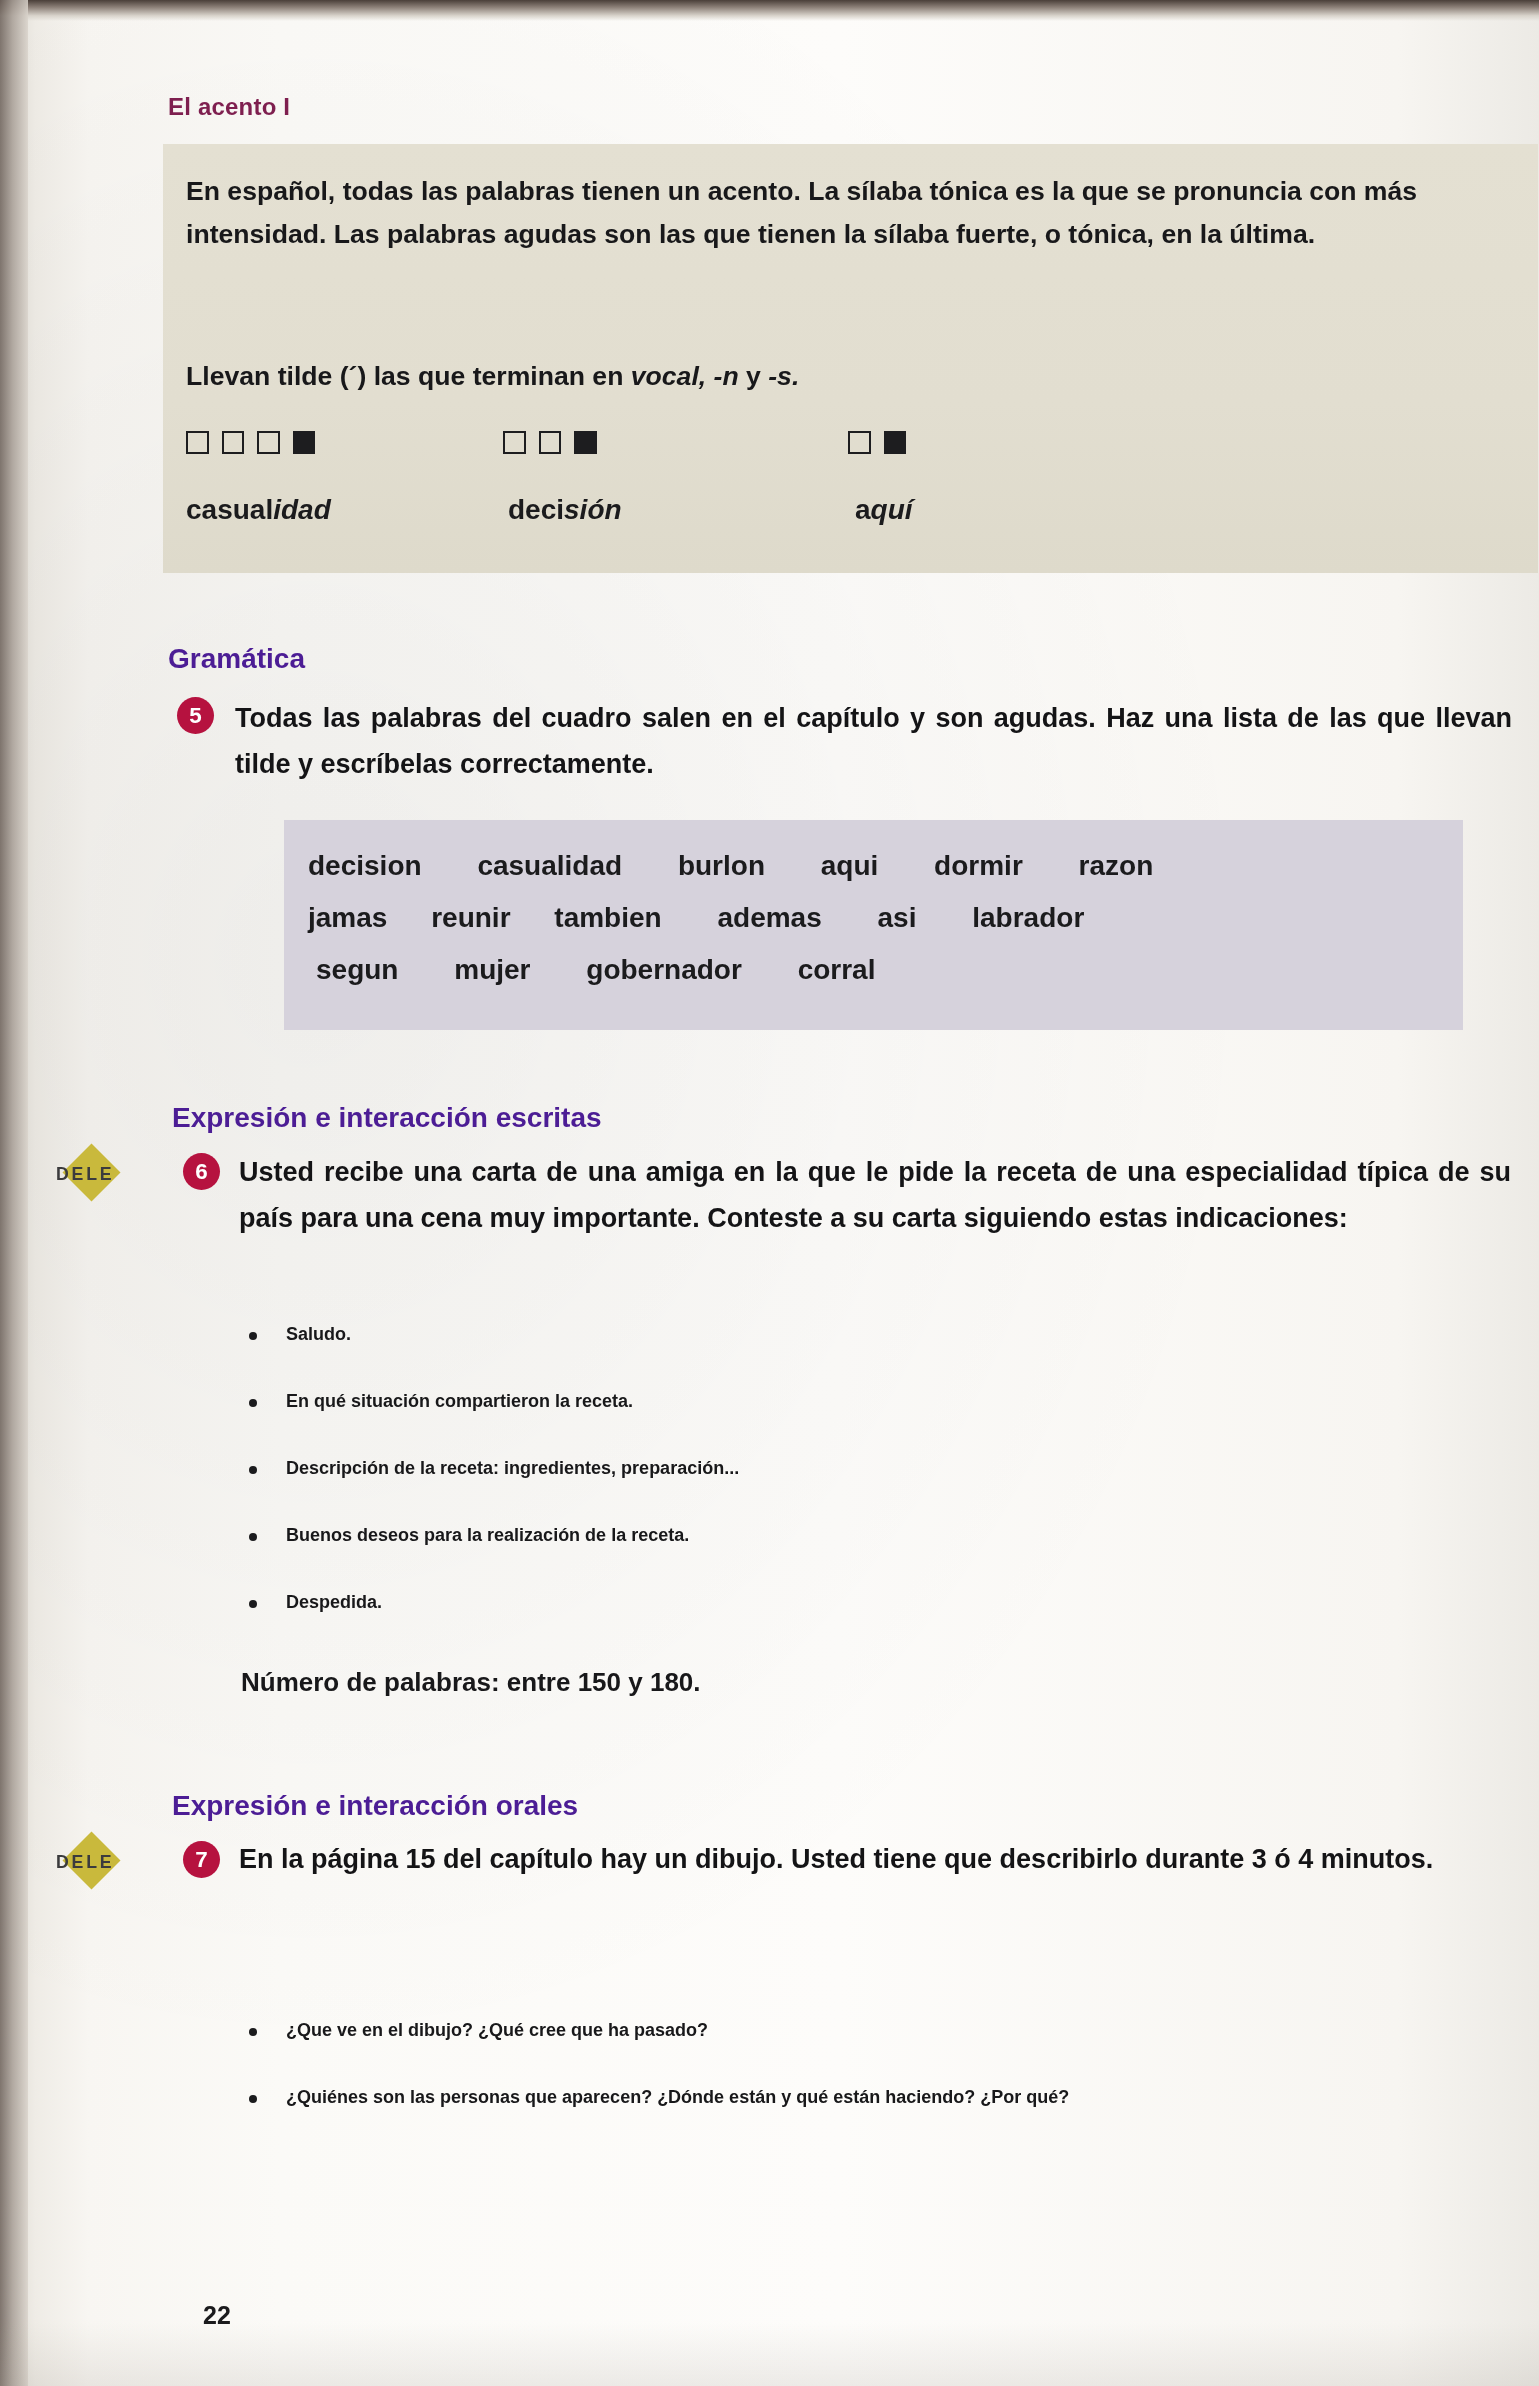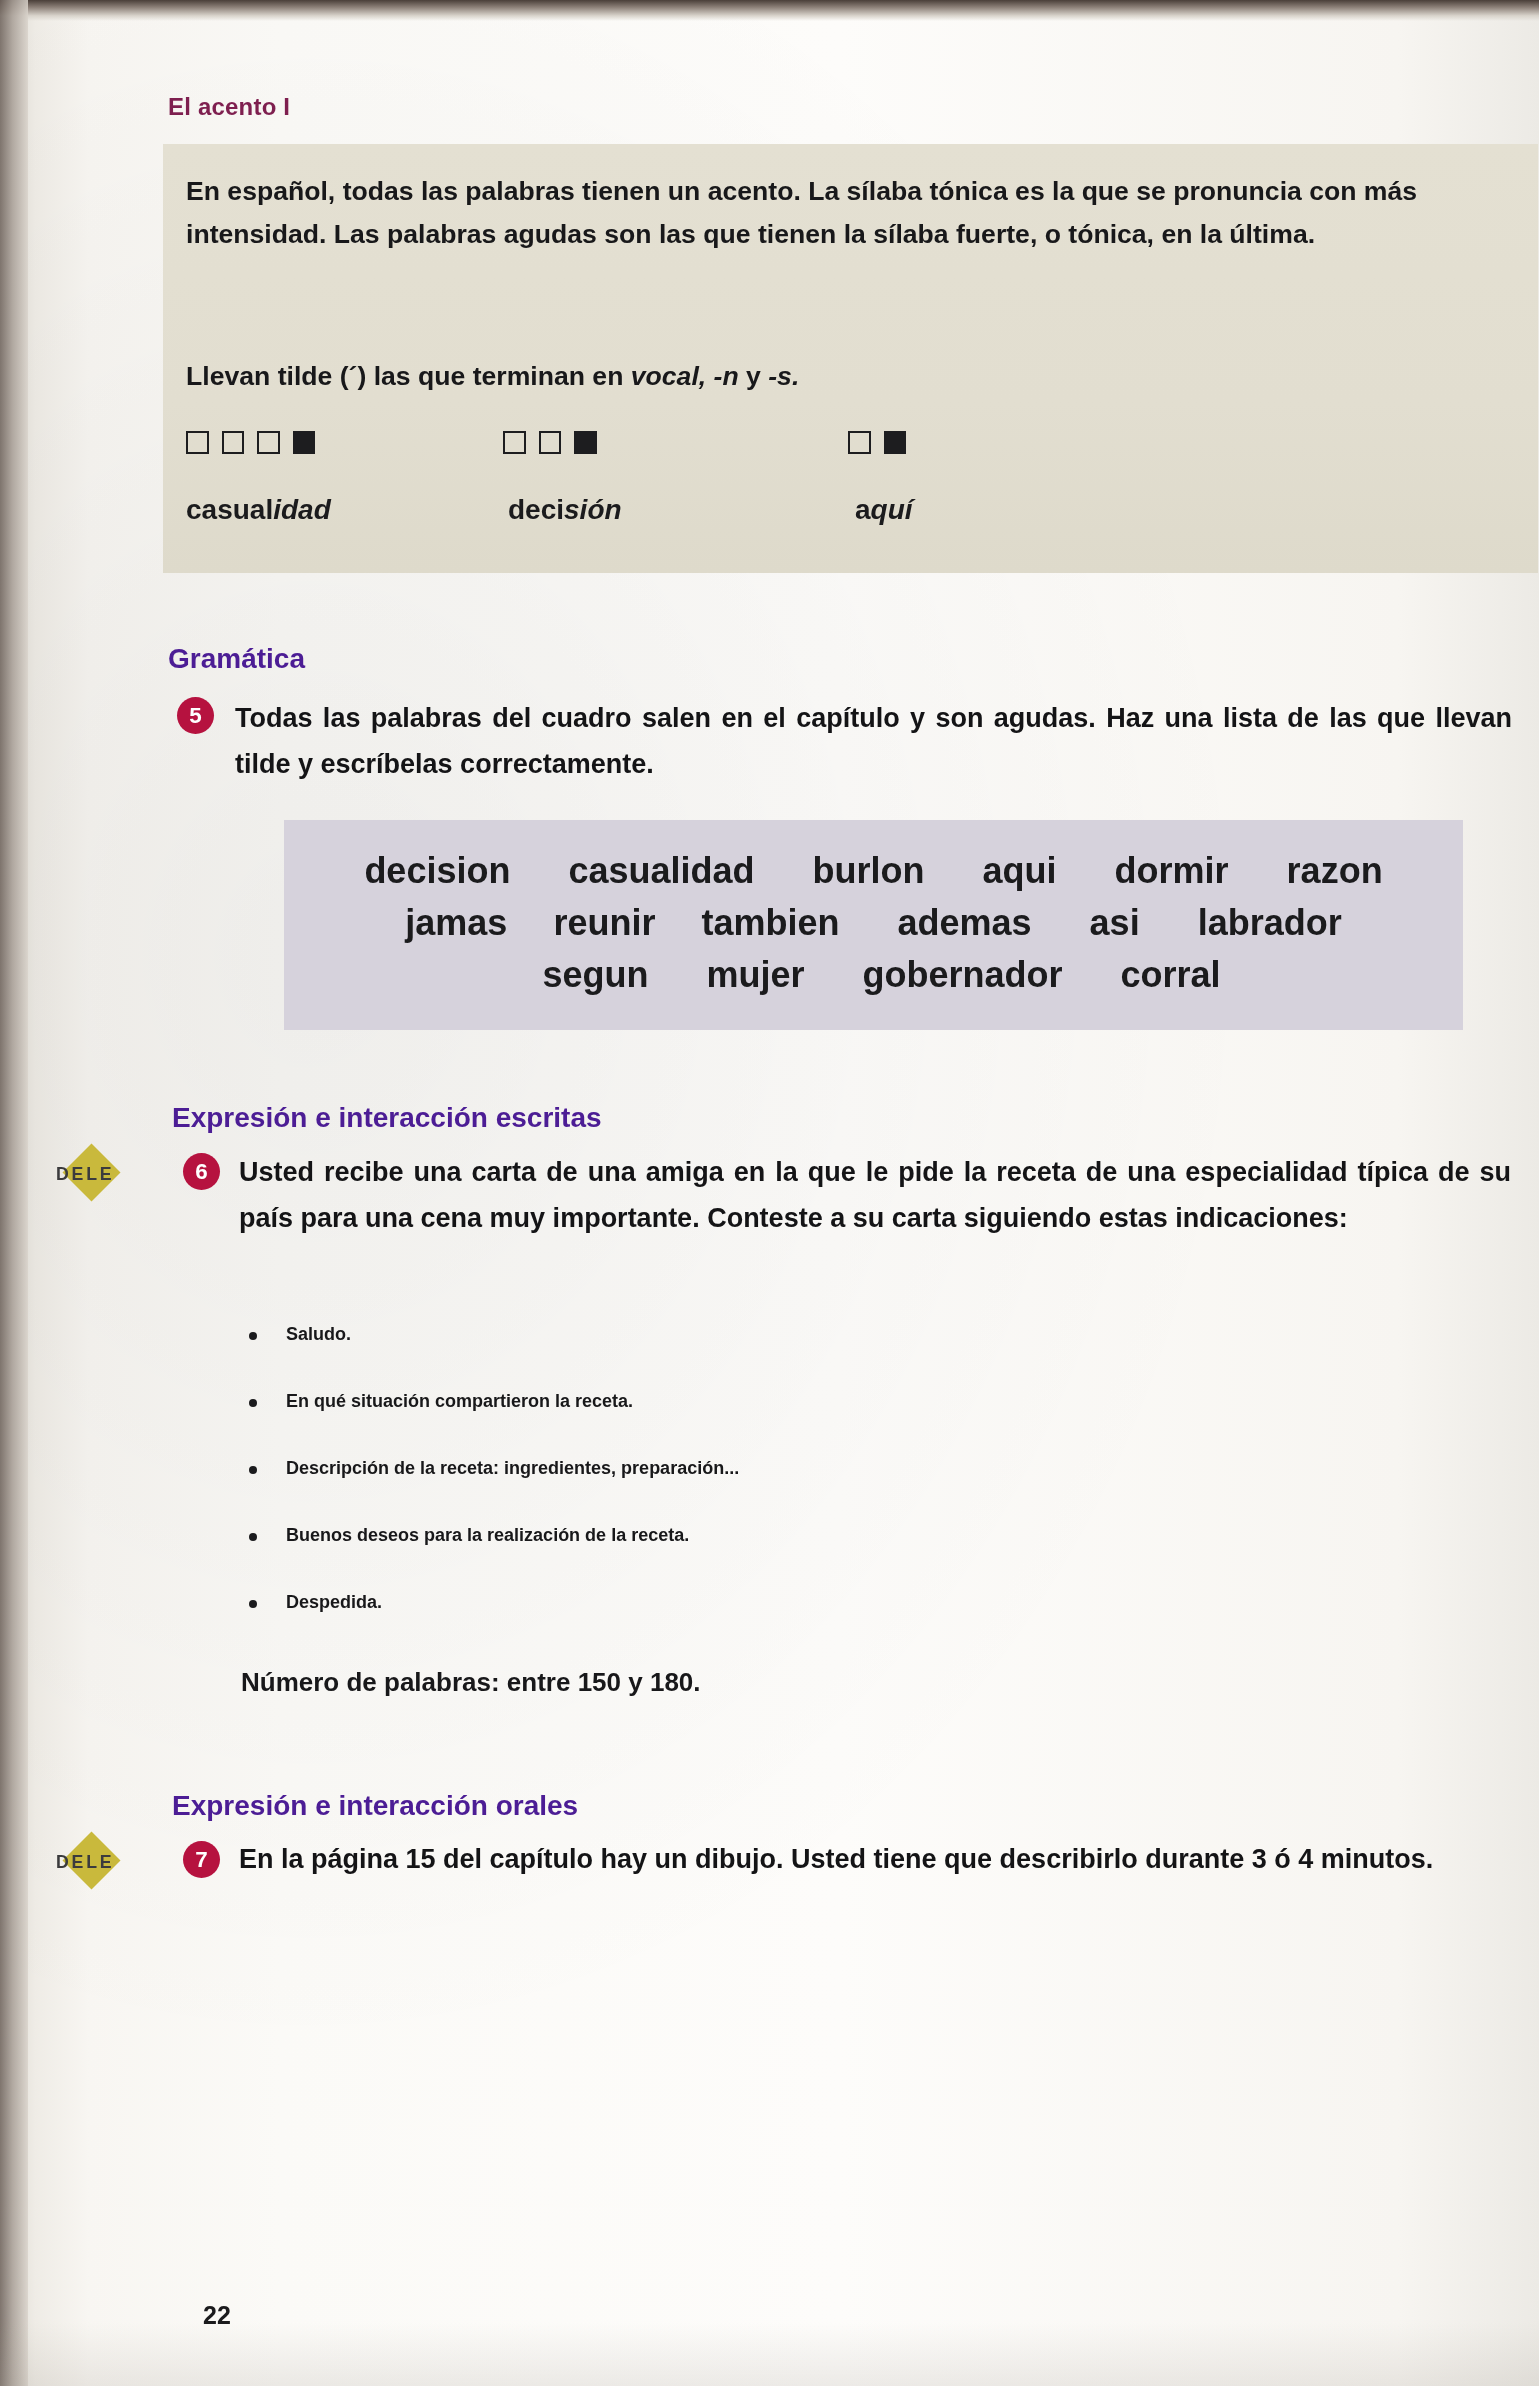--- a/index.html
+++ b/index.html
@@ -157,22 +157,22 @@
     position: absolute;
     left: 284px;
     top: 820px;
     width: 1179px;
     height: 210px;
     background: #d6d2dc;
   }
   .wb-row {
     position: absolute;
     width: 100%;
-    text-align: center;
-    font-size: 36px;
+    text-align: left;
+    font-size: 28px;
     font-weight: bold;
     color: #1b1b1d;
   }
   .wb-row span { display: inline-block; }
   .wb-row1 { top: 30px; }
   .wb-row2 { top: 82px; }
   .wb-row3 { top: 134px; padding-left: 8px; }
 
   
   .escritas-title { left: 172px; top: 1102px; }
@@ -354,17 +354,21 @@
   </div>
 
   <div class="num-words">Número de palabras: entre 150 y 180.</div>
 
   <div class="sec-title orales-title">Expresión e interacción orales</div>
   <div class="dele-diamond" style="left:71px; top:1840px;"></div>
   <div class="dele" style="left:56px; top:1852px;">DELE</div>
   <div class="num-badge ex7-badge">7</div>
   <div class="ex7-text">En la página 15 del capítulo hay un dibujo. Usted tiene que describirlo durante 3 ó 4 minutos.</div>
 
+  <div class="bullets orales-bullets">
+    <div class="bullet">¿Que ve en el dibujo? ¿Qué cree que ha pasado?</div>
+    <div class="bullet">¿Quiénes son las personas que aparecen? ¿Dónde están y qué están haciendo? ¿Por qué?</div>
+  </div>
 
   <div class="page-num">22</div>
 
 </div>
 
 
 </body></html>

